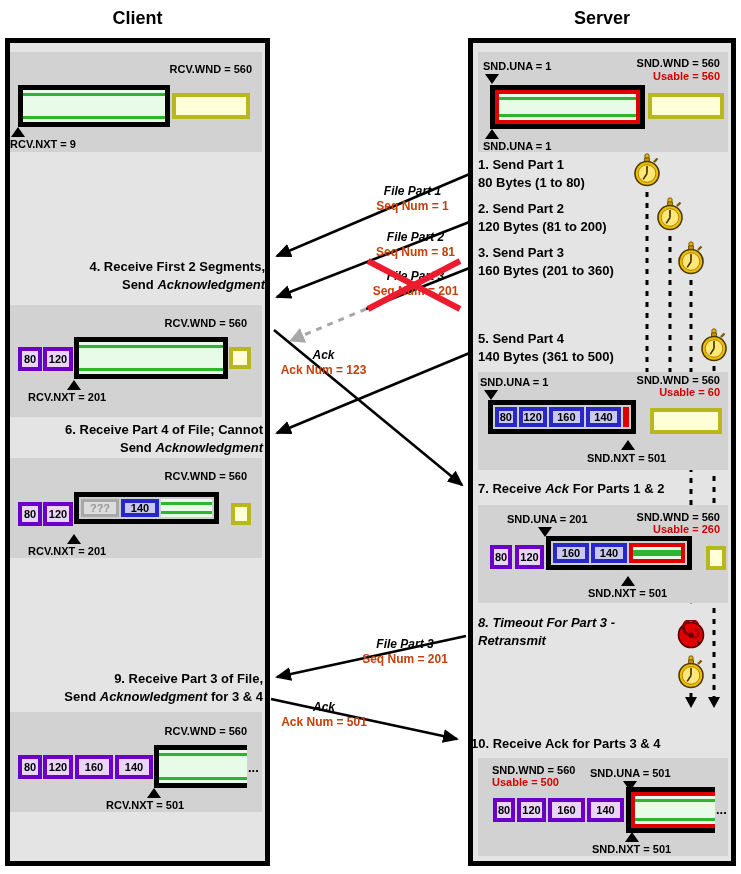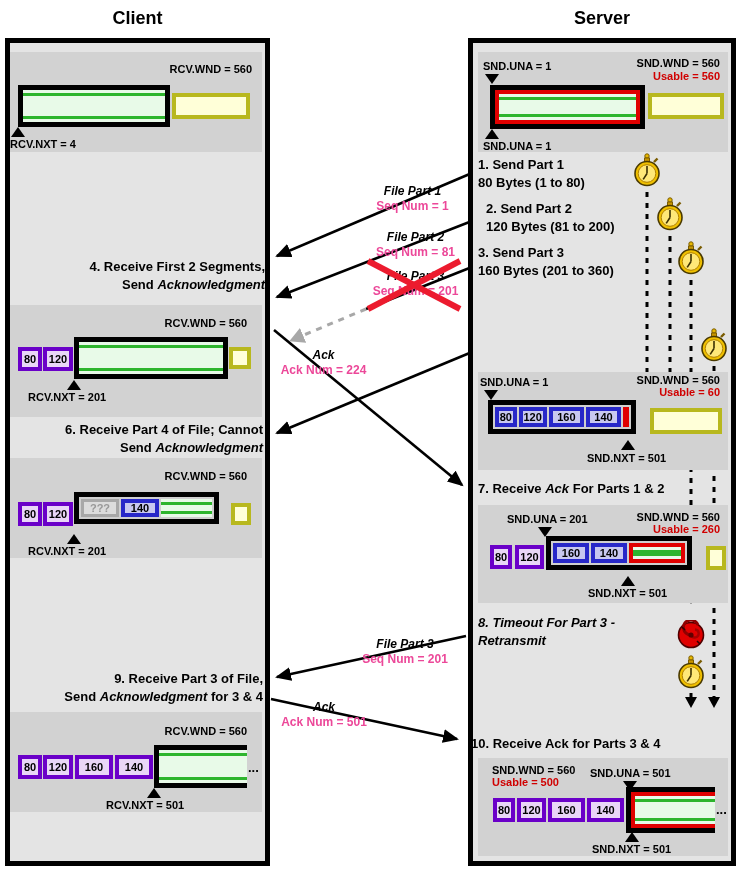--- a/index.html
+++ b/index.html
@@ -27,21 +27,21 @@
   .segm{border:3px solid #A8A8A8;background:#DCDCDC;color:#989898;}
   .winflex{display:flex;align-items:stretch;gap:2px;padding:2px;box-sizing:border-box;background:#CFCFCF;}
   .grow{flex:1 1 auto;}
   .tri-up{position:absolute;width:0;height:0;border-left:7px solid transparent;border-right:7px solid transparent;border-bottom:10px solid #000;z-index:4;}
   .tri-down{position:absolute;width:0;height:0;border-left:7px solid transparent;border-right:7px solid transparent;border-top:10px solid #000;z-index:4;}
   .step{position:absolute;font-weight:bold;font-size:13px;line-height:18px;color:#000;white-space:nowrap;z-index:4;}
   .rt{text-align:right;}
   .it{font-style:italic;}
   .msg{position:absolute;text-align:center;font-size:12px;font-weight:bold;line-height:15px;white-space:nowrap;z-index:5;}
   .msg .name{font-style:italic;color:#000;}
-  .msg .val{color:#ec4899;}
+  .msg .val{color:#c2410c;}
   .more{position:absolute;font-weight:bold;font-size:13px;z-index:4;}
   .icon{position:absolute;z-index:5;}
 </style>
 </head>
 <body>
 
 <div class="stage">
 
   <svg width="0" height="0" style="position:absolute">
     <defs>
@@ -101,21 +101,21 @@
     <line x1="691" y1="693" x2="691" y2="700" stroke="#000" stroke-width="3" stroke-dasharray="5 6" marker-end="url(#tv)"></line>
   </svg>
 
   <div class="panel" style="left:10px;top:52px;width:252px;height:100px;">
     <div class="lbl" style="right:10px;top:11px;">RCV.WND = 560</div>
     <div class="win" style="left:8px;top:33px;width:142px;height:32px;">
       <div class="fill gstripe"></div>
     </div>
     <div style="position:absolute;left:162px;top:41px;width:70px;height:18px;border:4px solid #B8B81E;background:#FFFFD8;"></div>
     <div class="tri-up" style="left:1px;top:75px;"></div>
-    <div class="lbl" style="left:0px;top:86px;">RCV.NXT = 4</div>
+    <div class="lbl" style="left:0px;top:86px;">RCV.NXT = 9</div>
   </div>
 
   <div class="step rt" style="left:15px;top:258px;width:250px;">
     <div>4. Receive First 2 Segments,</div>
     <div><span>Send </span><span class="it">Acknowledgment</span><span></span></div>
   </div>
 
   <div class="panel" style="left:10px;top:305px;width:252px;height:112px;">
     <div class="lbl" style="right:15px;top:12px;">RCV.WND = 560</div>
     <div class="seg segp abs" style="left:8px;top:42px;width:24px;">80</div>
@@ -178,27 +178,31 @@
     </div>
     <div style="position:absolute;left:170px;top:41px;width:68px;height:18px;border:4px solid #B8B81E;background:#FFFFD8;"></div>
     <div class="tri-up" style="left:7px;top:77px;"></div>
     <div class="lbl" style="left:5px;top:88px;">SND.UNA = 1</div>
   </div>
 
   <div class="step" style="left:478px;top:156px;">
     <div>1. Send Part 1</div>
       <div>80 Bytes (1 to 80)</div>
   </div>
-  <div class="step" style="left:478px;top:200px;margin-left:8px;">
+  <div class="step" style="left:478px;top:200px;">
     <div>2. Send Part 2</div>
       <div>120 Bytes (81 to 200)</div>
   </div>
   <div class="step" style="left:478px;top:244px;">
     <div>3. Send Part 3</div>
       <div>160 Bytes (201 to 360)</div>
+  </div>
+  <div class="step" style="left:478px;top:330px;">
+    <div>5. Send Part 4</div>
+      <div>140 Bytes (361 to 500)</div>
   </div>
 
   <div class="panel" style="left:478px;top:372px;width:250px;height:98px;">
     <div class="lbl" style="left:2px;top:4px;">SND.UNA = 1</div>
     <div class="tri-down" style="left:6px;top:18px;"></div>
     <div class="lbl" style="right:8px;top:2px;">SND.WND = 560</div>
     <div class="lbl red" style="right:8px;top:14px;">Usable = 60</div>
     <div class="win winflex" style="left:10px;top:28px;width:148px;height:34px;">
       <div class="seg segb" style="width:22px;">80</div>
       <div class="seg segb" style="width:29px;">120</div>
@@ -269,21 +273,21 @@
   <div class="msg" style="left:353px;top:230px;width:125px;">
     <div class="name">File Part 2</div>
       <div class="val">Seq Num = 81</div>
   </div>
   <div class="msg" style="left:353px;top:269px;width:125px;">
     <div class="name">File Part 3</div>
       <div class="val">Seq Num = 201</div>
   </div>
   <div class="msg" style="left:266px;top:348px;width:115px;">
     <div class="name">Ack</div>
-      <div class="val">Ack Num = 224</div>
+      <div class="val">Ack Num = 123</div>
   </div>
   <div class="msg" style="left:345px;top:637px;width:120px;">
     <div class="name">File Part 3</div>
       <div class="val">Seq Num = 201</div>
   </div>
   <div class="msg" style="left:268px;top:700px;width:112px;">
     <div class="name">Ack</div>
       <div class="val">Ack Num = 501</div>
   </div>
 

